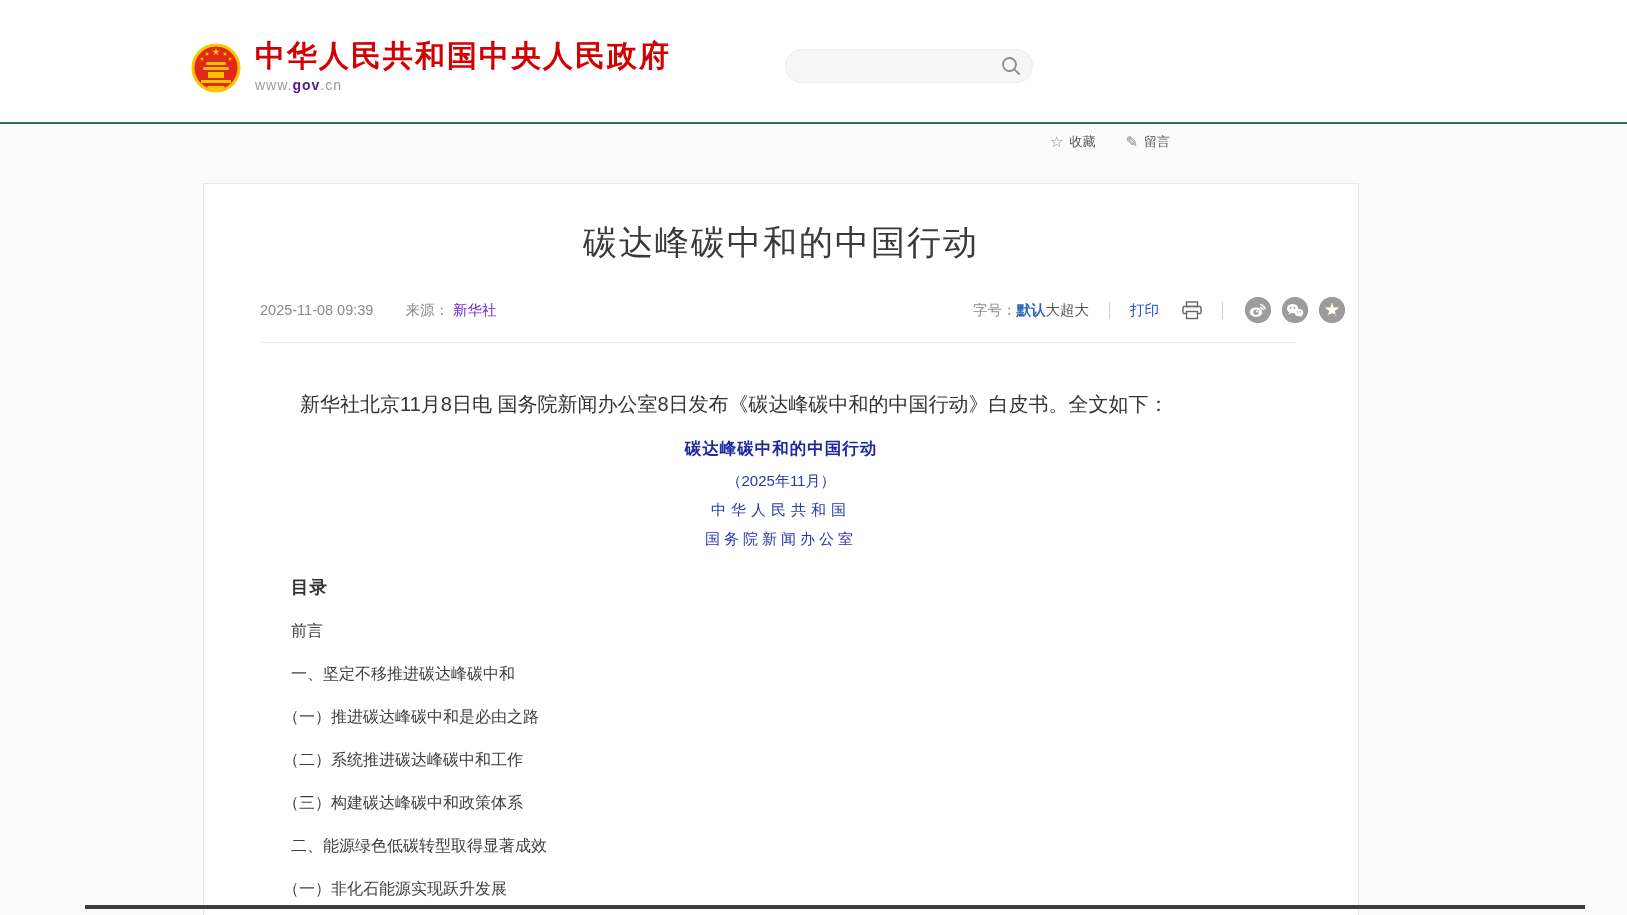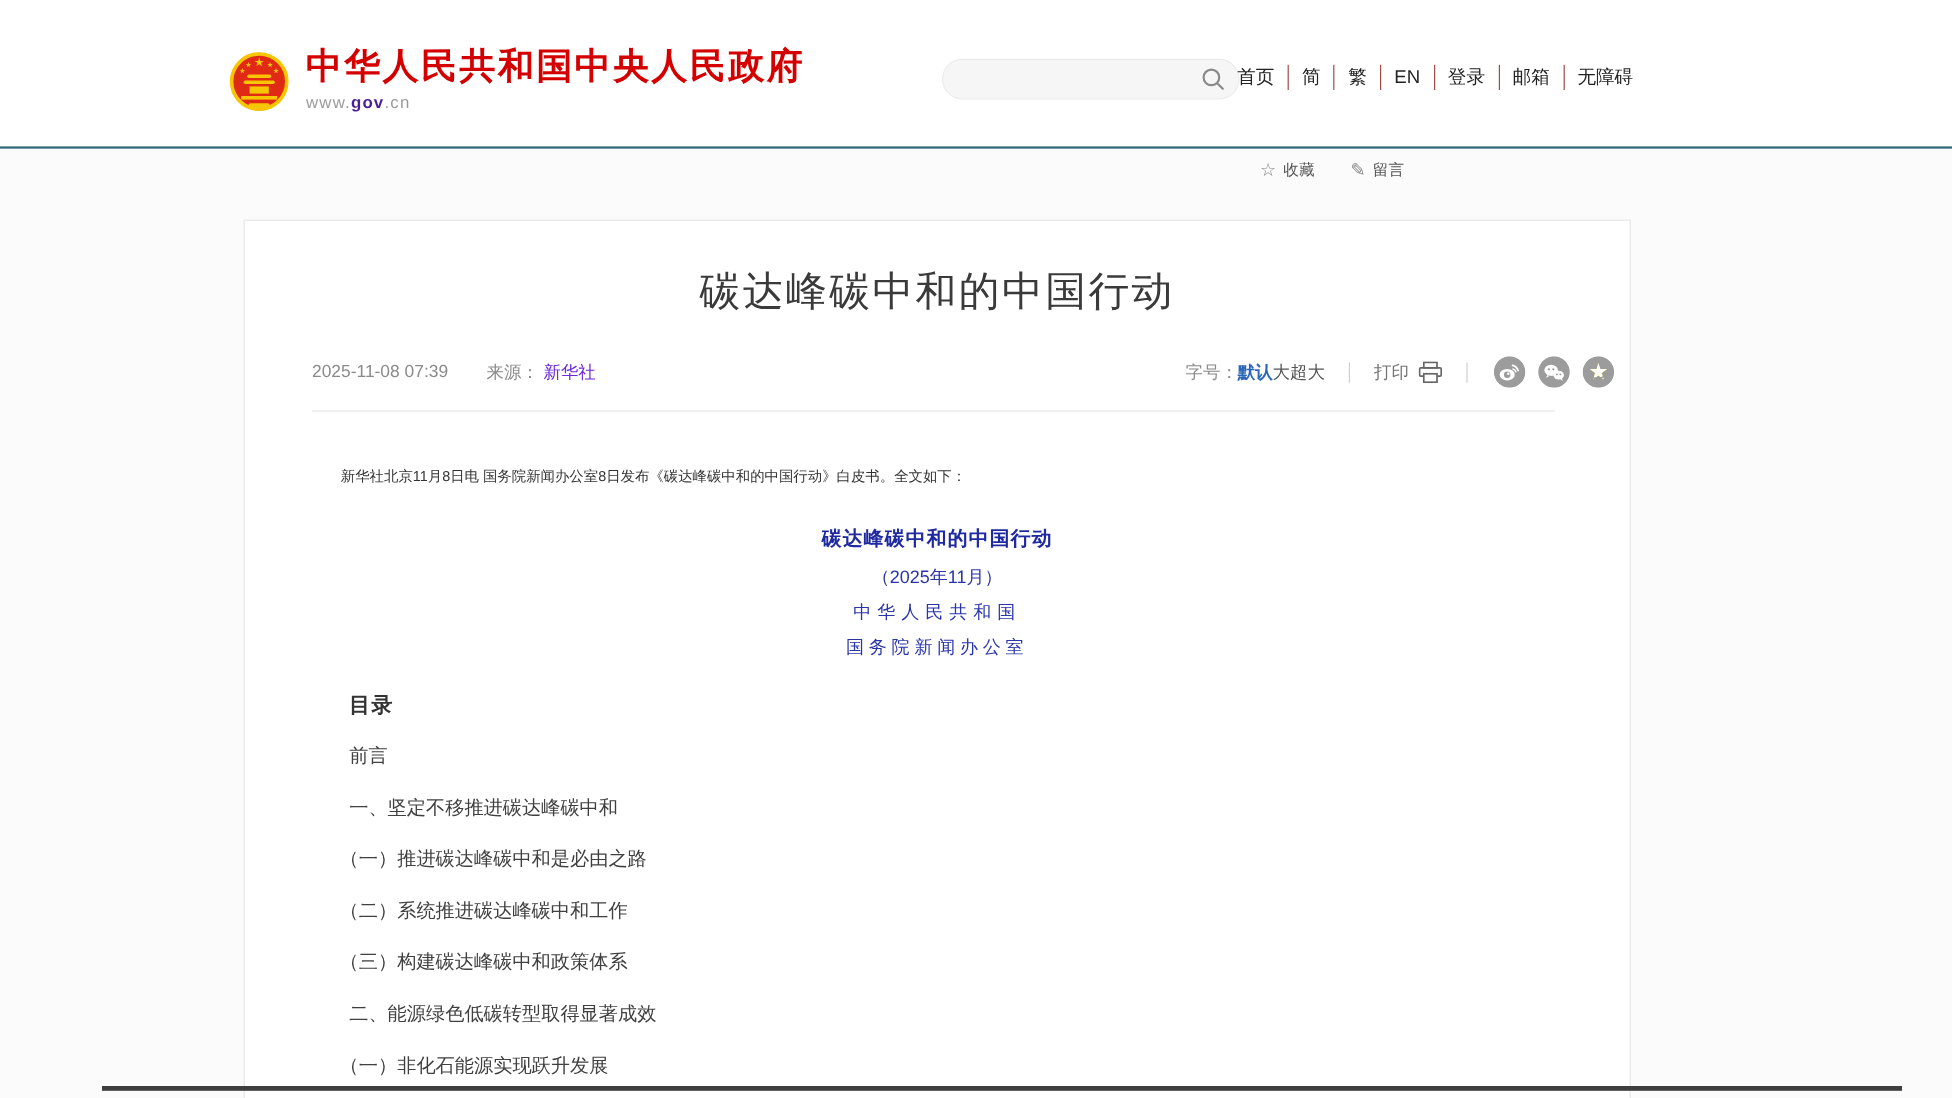--- a/index.html
+++ b/index.html
@@ -35,26 +35,26 @@
   .art-title { position:absolute; top:36px; left:0; right:0; text-align:center;
     font-size:34px; font-weight:400; color:#3a3a3a; letter-spacing:2px; }
   .meta { position:absolute; top:112px; left:56px; right:13px; height:28px;
     display:flex; align-items:center; font-size:14.5px; color:#8a8a8a; }
   .meta .src-label { margin-left:32px; }
   .meta .src { margin-left:4px; color:#6d28d9; text-decoration:none; }
   .meta .spacer { flex:1; }
   .meta .fs-opt { color:#555; text-decoration:none; margin-left:0; }
   .meta .fs-opt.active { color:#2b66b8; font-weight:bold; }
   .vsep { width:1px; height:17px; background:#cfcfcf; margin:0 20px; }
-  .print { display:flex; align-items:center; gap:8px; color:#737373; text-decoration:none;text-align:right; }
+  .print { display:flex; align-items:center; gap:23px; color:#1d4ed8; text-decoration:none;text-align:right; }
   .circles { display:flex; align-items:center; gap:11px; margin-left:2px; }
   .circ { width:26px; height:26px; border-radius:50%; background:#9c9c9c; display:block; cursor:pointer; }
   .meta-divider { position:absolute; top:158px; left:56px; right:62px; height:1px; background:#e6e6e6; }
   
-  .lead { position:absolute; top:204px; left:56px; right:56px; font-size:12px;
+  .lead { position:absolute; top:204px; left:56px; right:56px; font-size:20px;
     color:#333; text-indent:2em; line-height:1.65; }
   .doc-title { position:absolute; top:254px; left:0; right:0; text-align:center;
     font-size:16.5px; font-weight:bold; color:#1f2aa0; letter-spacing:1px; }
   .doc-date { position:absolute; top:288px; left:0; right:0; text-align:center;
     font-size:15px; color:#2a35a8; }
   .doc-org1 { position:absolute; top:317px; left:0; right:0; text-align:center;
     font-size:15px; color:#2a35a8; font-family:"DejaVu Serif","Liberation Serif",serif; letter-spacing:5px; }
   .doc-org2 { position:absolute; top:346px; left:0; right:0; text-align:center;
     font-size:15px; color:#2a35a8; font-family:"DejaVu Serif","Liberation Serif",serif; letter-spacing:4px; }
   .toc-title { position:absolute; top:391px; left:87px; font-size:17.5px; font-weight:bold; color:#333; letter-spacing:1px; }
@@ -96,29 +96,20 @@
     </div>
 
     <div class="search">
       <input type="text" value="" style="">
       <svg class="mag" viewBox="0 0 22 22">
         <circle cx="9.5" cy="9.5" r="6.5" fill="none" stroke="#8a8a8a" stroke-width="1.8"></circle>
         <line x1="14.3" y1="14.3" x2="19" y2="19" stroke="#8a8a8a" stroke-width="1.8" stroke-linecap="round"></line>
       </svg>
     </div>
 
-    <div class="nav">
-      <a href="#">首页</a>
-      <a href="#">简</a>
-      <a href="#">繁</a>
-      <a href="#">EN</a>
-      <a href="#">登录</a>
-      <a href="#">邮箱</a>
-      <a href="#">无障碍</a>
-    </div>
   </div>
 
   <div class="teal-line"></div>
   <div class="lower"></div>
 
   <div class="actions">
     <a href="#">
         <span class="g">☆</span>
         <span>收藏</span>
       </a>
@@ -126,21 +117,21 @@
         <span class="g">✎</span>
         <span>留言</span>
       </a>
   </div>
 
   <div class="card">
 
     <div class="art-title">碳达峰碳中和的中国行动</div>
 
     <div class="meta">
-      <span>2025-11-08 07:39</span>
+      <span>2025-11-08 09:39</span>
       <span class="src-label">来源：</span>
       <a href="#" class="src">新华社</a>
       <span class="spacer"></span>
 
       <span>字号：</span>
       <a href="#" class="fs-opt active">默认</a>
       <a href="#" class="fs-opt">大</a>
       <a href="#" class="fs-opt">超大</a>
 
       <span class="vsep"></span>

